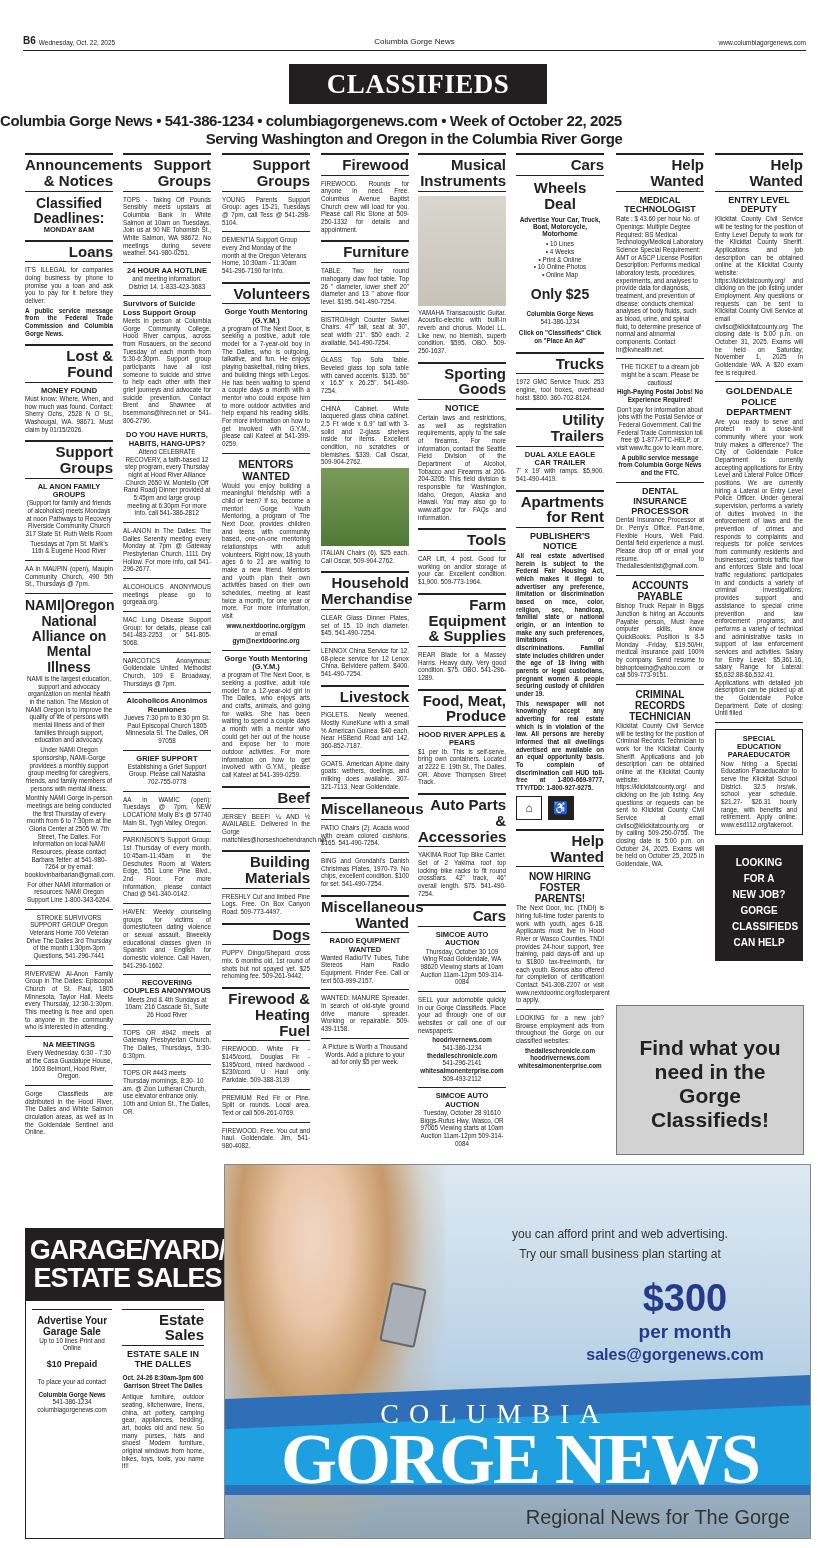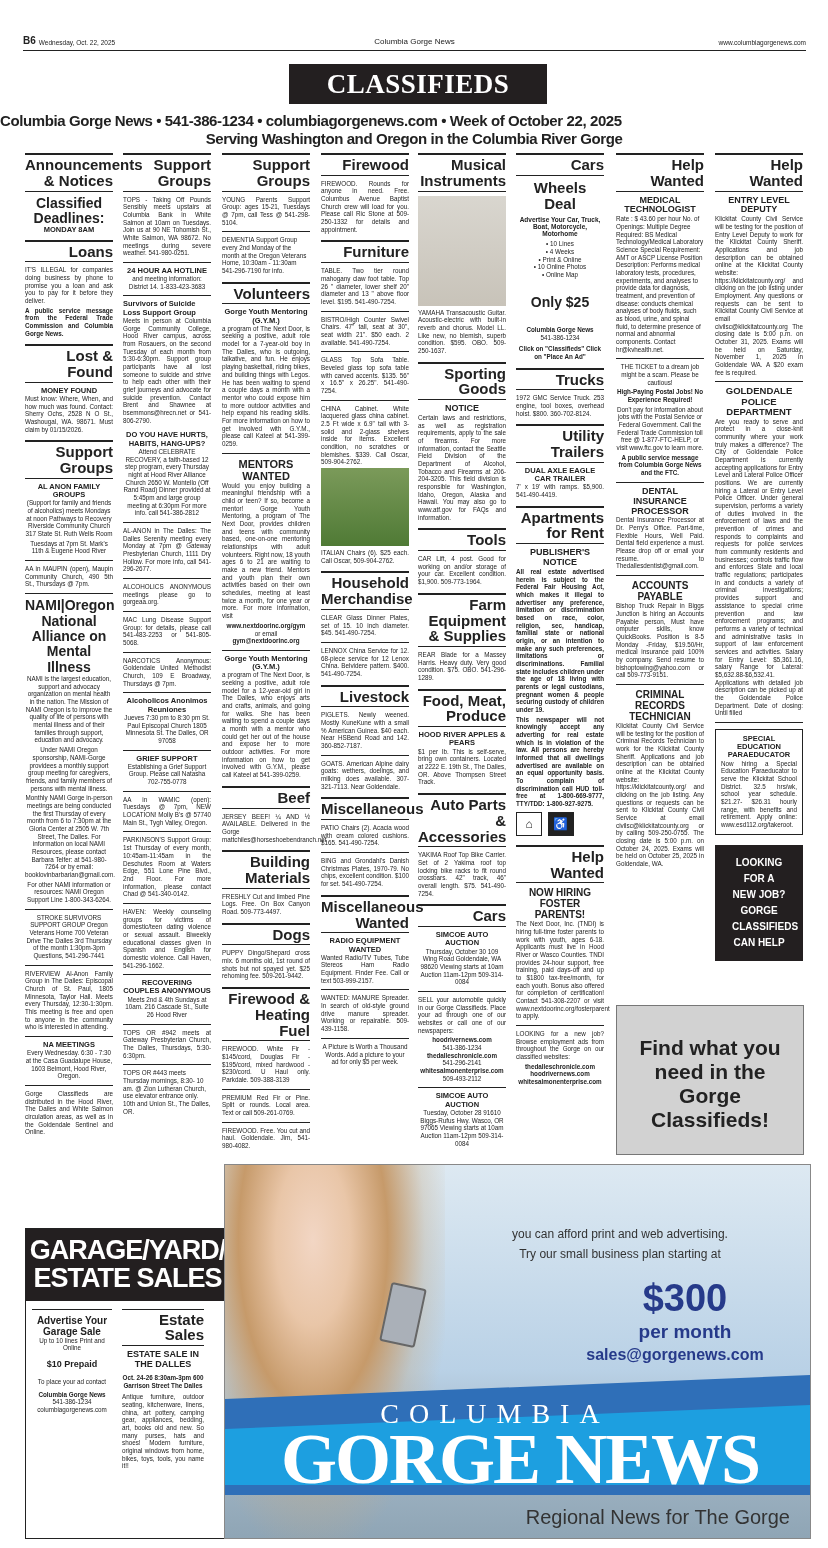--- a/index.html
+++ b/index.html
@@ -252,21 +252,21 @@
 
 <div class="col" style="left:516px;width:88px">
   <div class="hdr">Cars</div>
   <div class="tl" style="font-size:15px">Wheels Deal</div>
   <div class="t" style="font-size:6.5px;margin:3px 0">Advertise Your Car, Truck, Boat, Motorcycle, Motorhome</div>
   <div class="c">• 10 Lines</div>
   <div class="c">• 4 Weeks</div>
   <div class="c">• Print &amp; Online</div>
   <div class="c">• 10 Online Photos</div>
   <div class="c">• Online Map</div>
-  <div class="tl" style="margin:16px 0">Only $25</div>
+  <div class="tl" style="margin:8px 0">Only $25</div>
   <div class="c b">Columbia Gorge News</div>
   <div class="c">541-386-1234</div>
   <p class="c b" style="margin-top:4px">Click on "Classifieds" Click on "Place An Ad"</p>
   <div class="sp"></div>
   <div class="hdr">Trucks</div>
   <p>1972 GMC Service Truck. 253 engine, tool boxes, overhead hoist. $800. 360-702-8124.</p>
   <div class="sp"></div>
   <div class="hdr">Utility Trailers</div>
   <div class="t">DUAL AXLE EAGLE CAR TRAILER</div>
   <p>7' x 19' with ramps. $5,900. 541-490-4419.</p>

